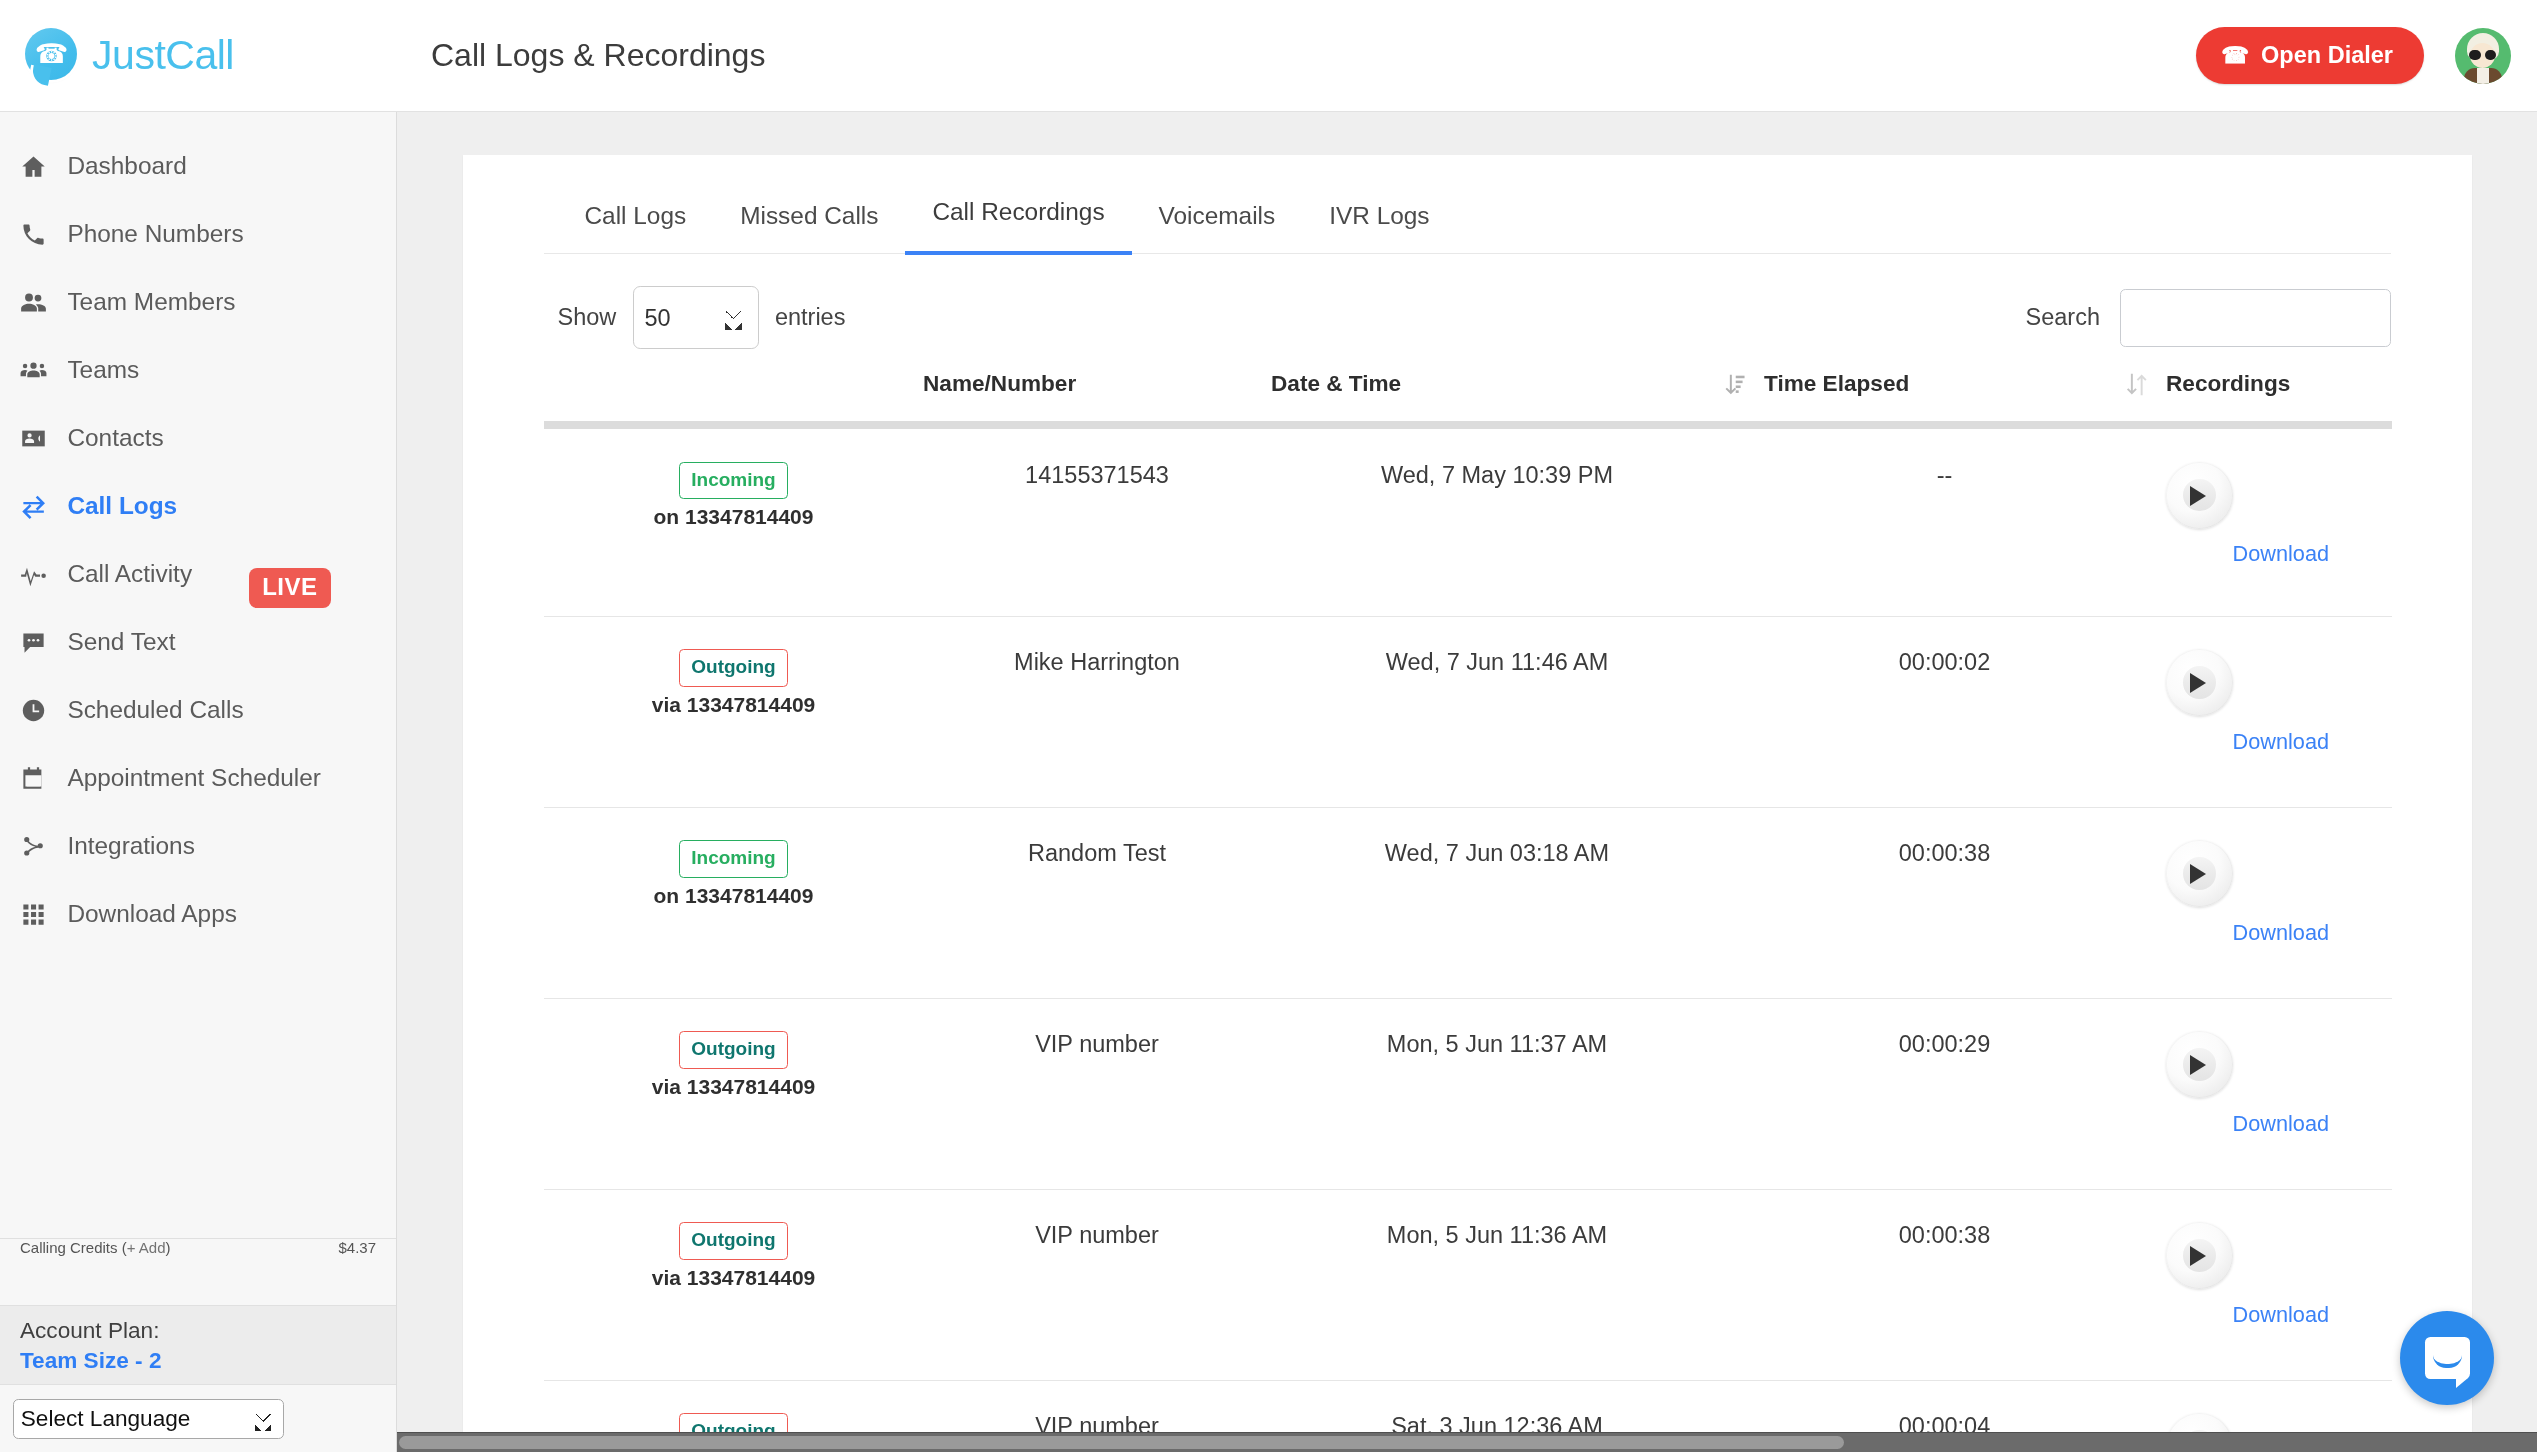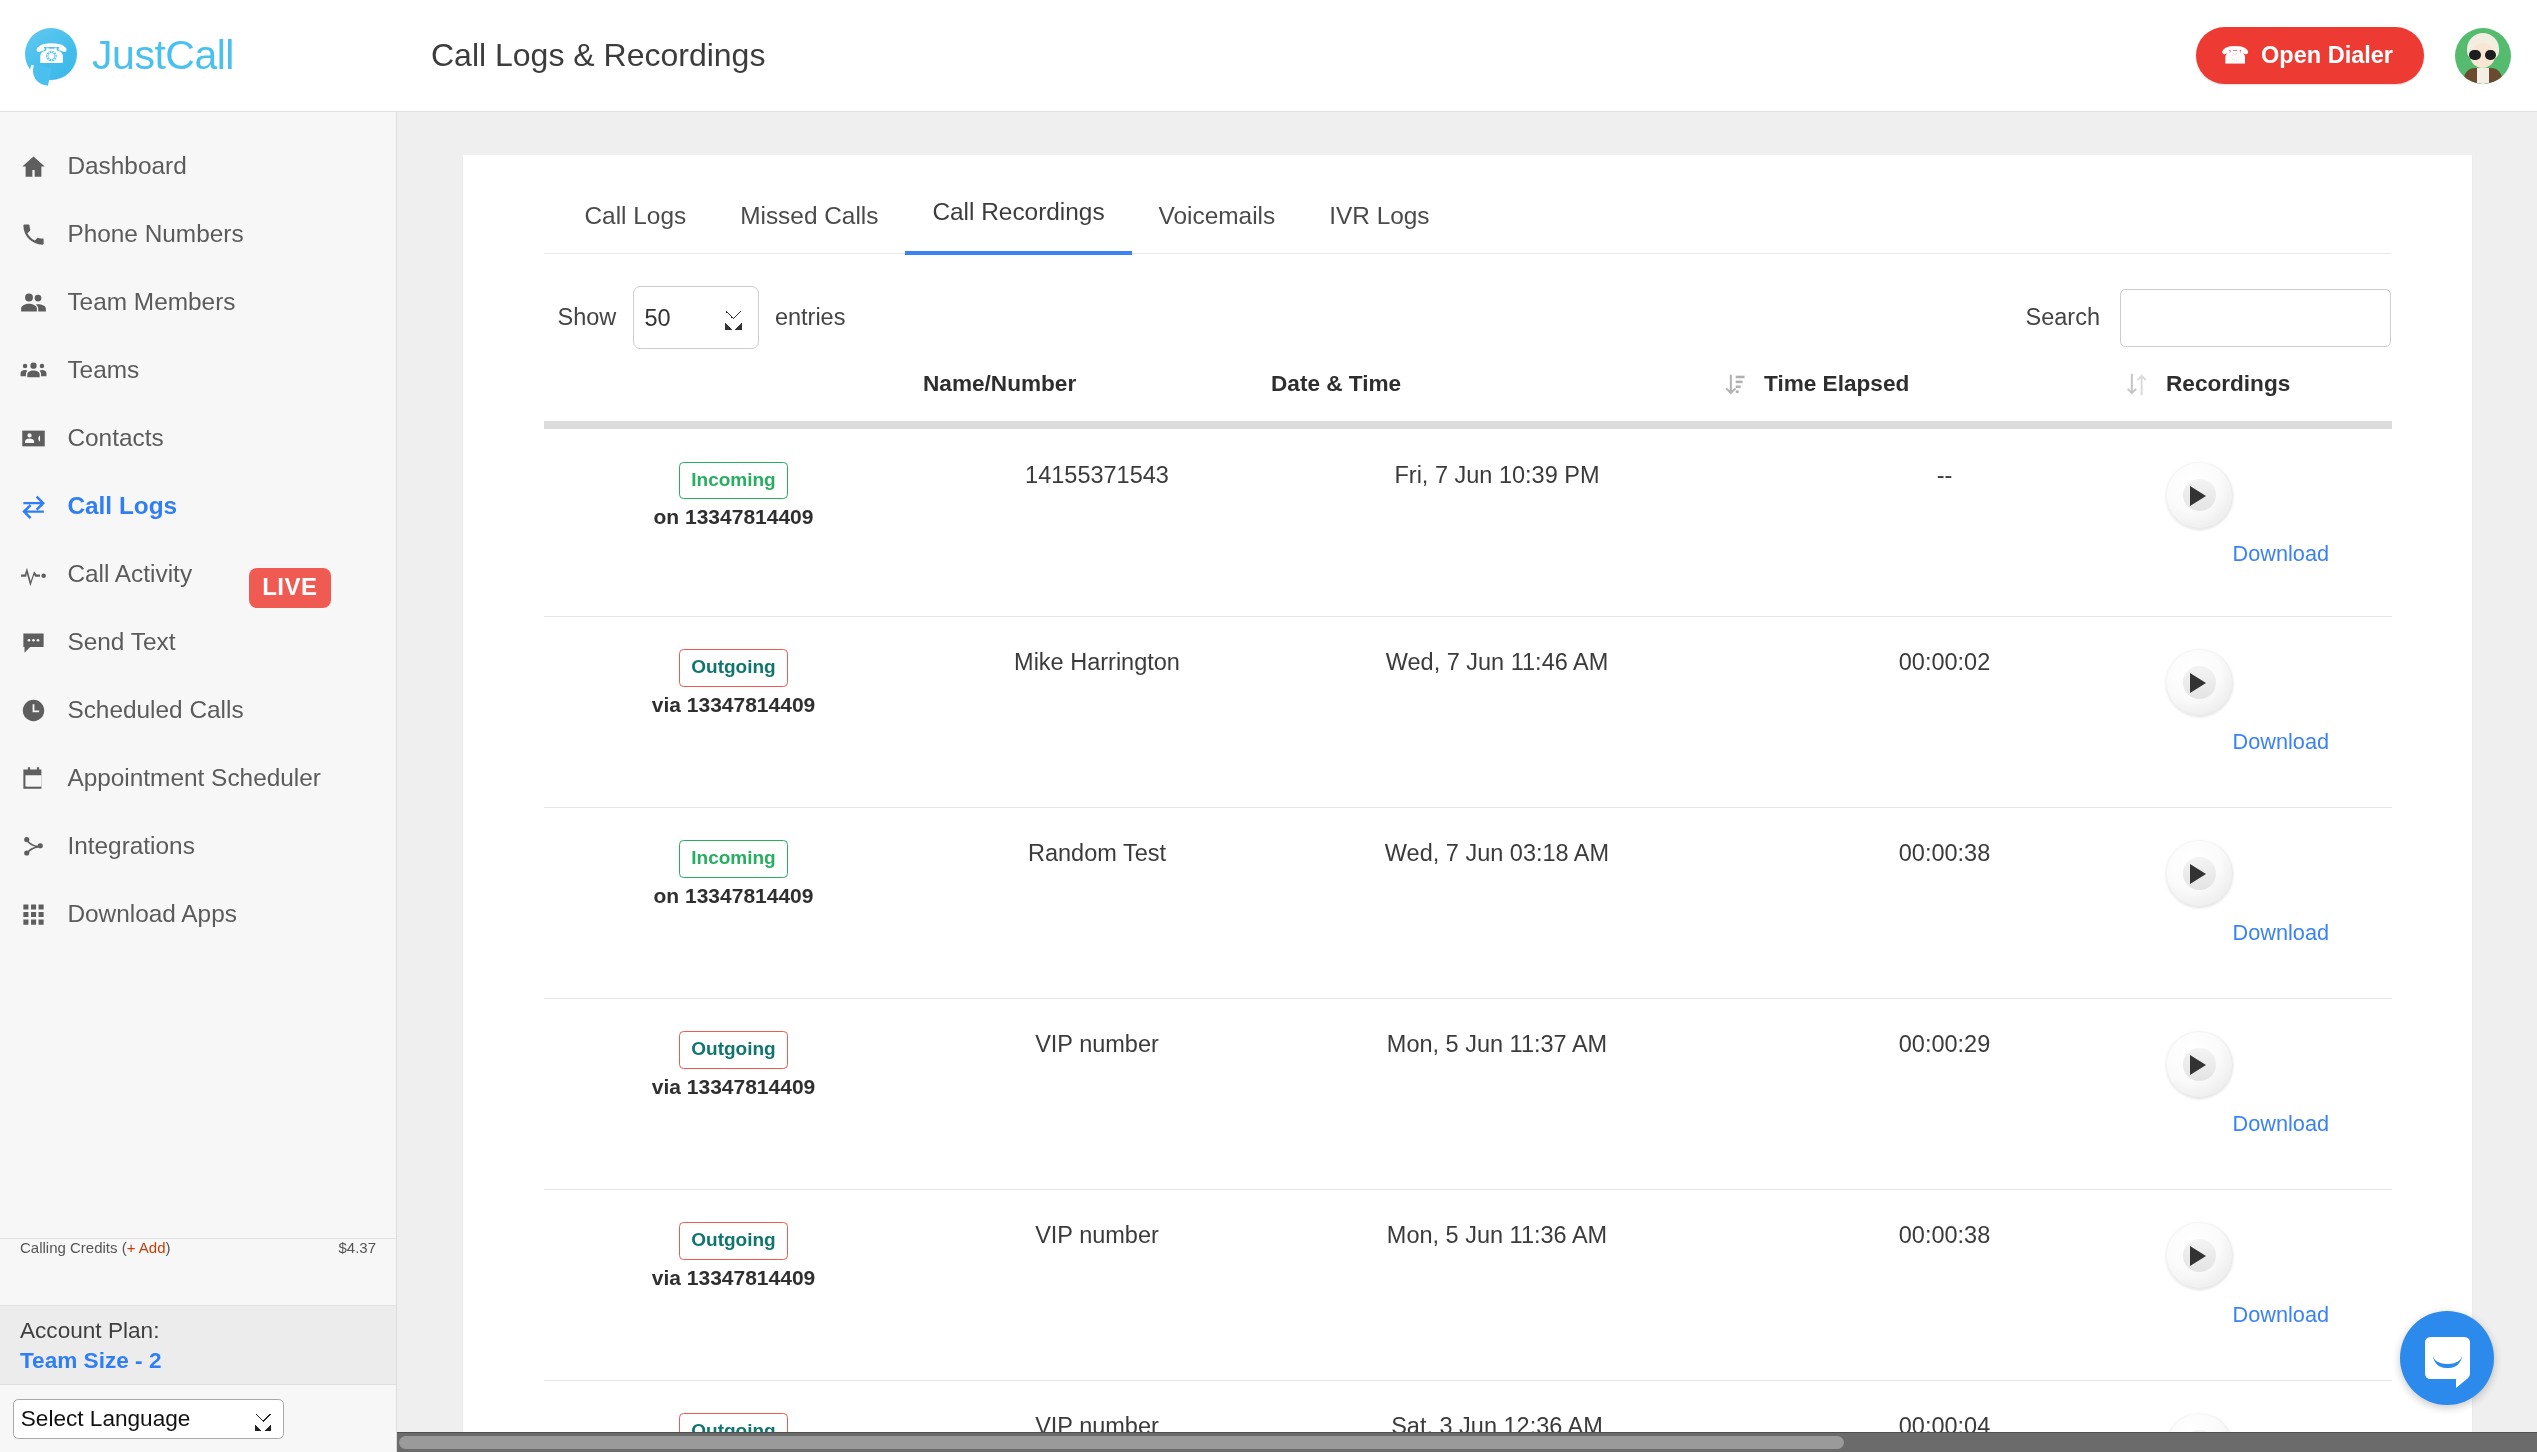--- a/index.html
+++ b/index.html
@@ -114,21 +114,21 @@
   }
   svg.nic { width: 27px; height: 27px; fill: currentColor; display:block; }
 
   .credits-row {
     position: absolute; left: 0; bottom: 147px;
     width: 396px; height: 67px;
     display: flex; align-items: flex-start;
     padding: 0 20px; border-top: 0.9px solid #e0e0e0;
     font-size: 15px; color: #555555;
   }
-  .credits-add { color: #c2410c; cursor: pointer; }
+  .credits-add { color: #737373; cursor: pointer; }
   .credits-amt { margin-left: auto; color: #555555; }
   .plan-box {
     position: absolute; left: 0; bottom: 68px;
     width: 396px; height: 79px;
     background: #ececec; border-top: 0.9px solid #e0e0e0;
     padding: 11.7px 20px; font-size: 22.6px; color: #3f3f3f;
   }
   .plan-box .plan-val {
     color: #2f7ef5; font-weight: bold; margin-top: 4.5px; display: block;
     cursor: pointer;
@@ -537,21 +537,21 @@
 
         <tr>
           <td>
             <span class="badge incoming">Incoming</span>
             <div class="via-line">
               <span>on</span>
               <span>13347814409</span>
             </div>
           </td>
           <td class="td-pad">14155371543</td>
-          <td class="td-pad">Fri, 7 Jun 10:39 PM</td>
+          <td class="td-pad">Wed, 7 May 10:39 PM</td>
           <td></td>
           <td class="time-cell time-dash">--</td>
           <td></td>
           <td class="rec-cell">
             <div class="play-btn">
                 <div class="play-inner"></div>
               </div>
             <span class="dl-link">Download</span>
           </td>
         </tr>

